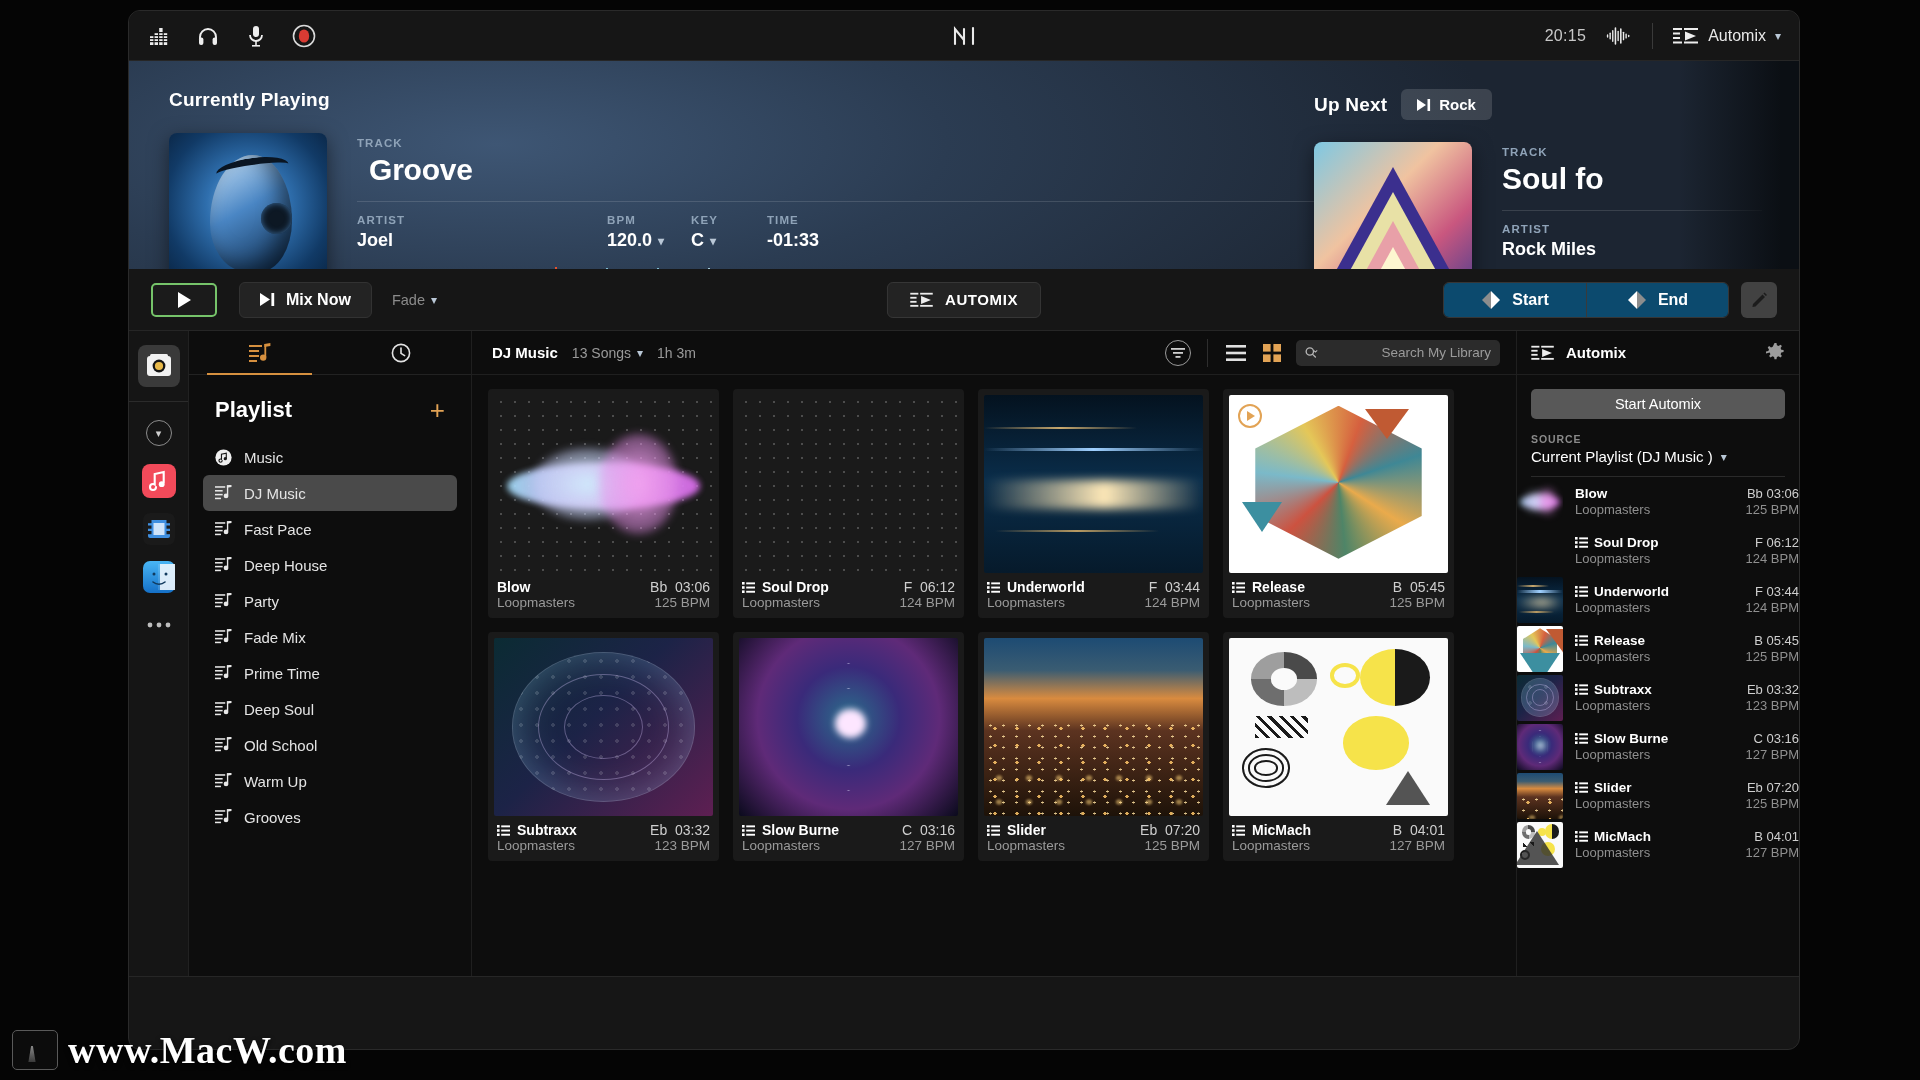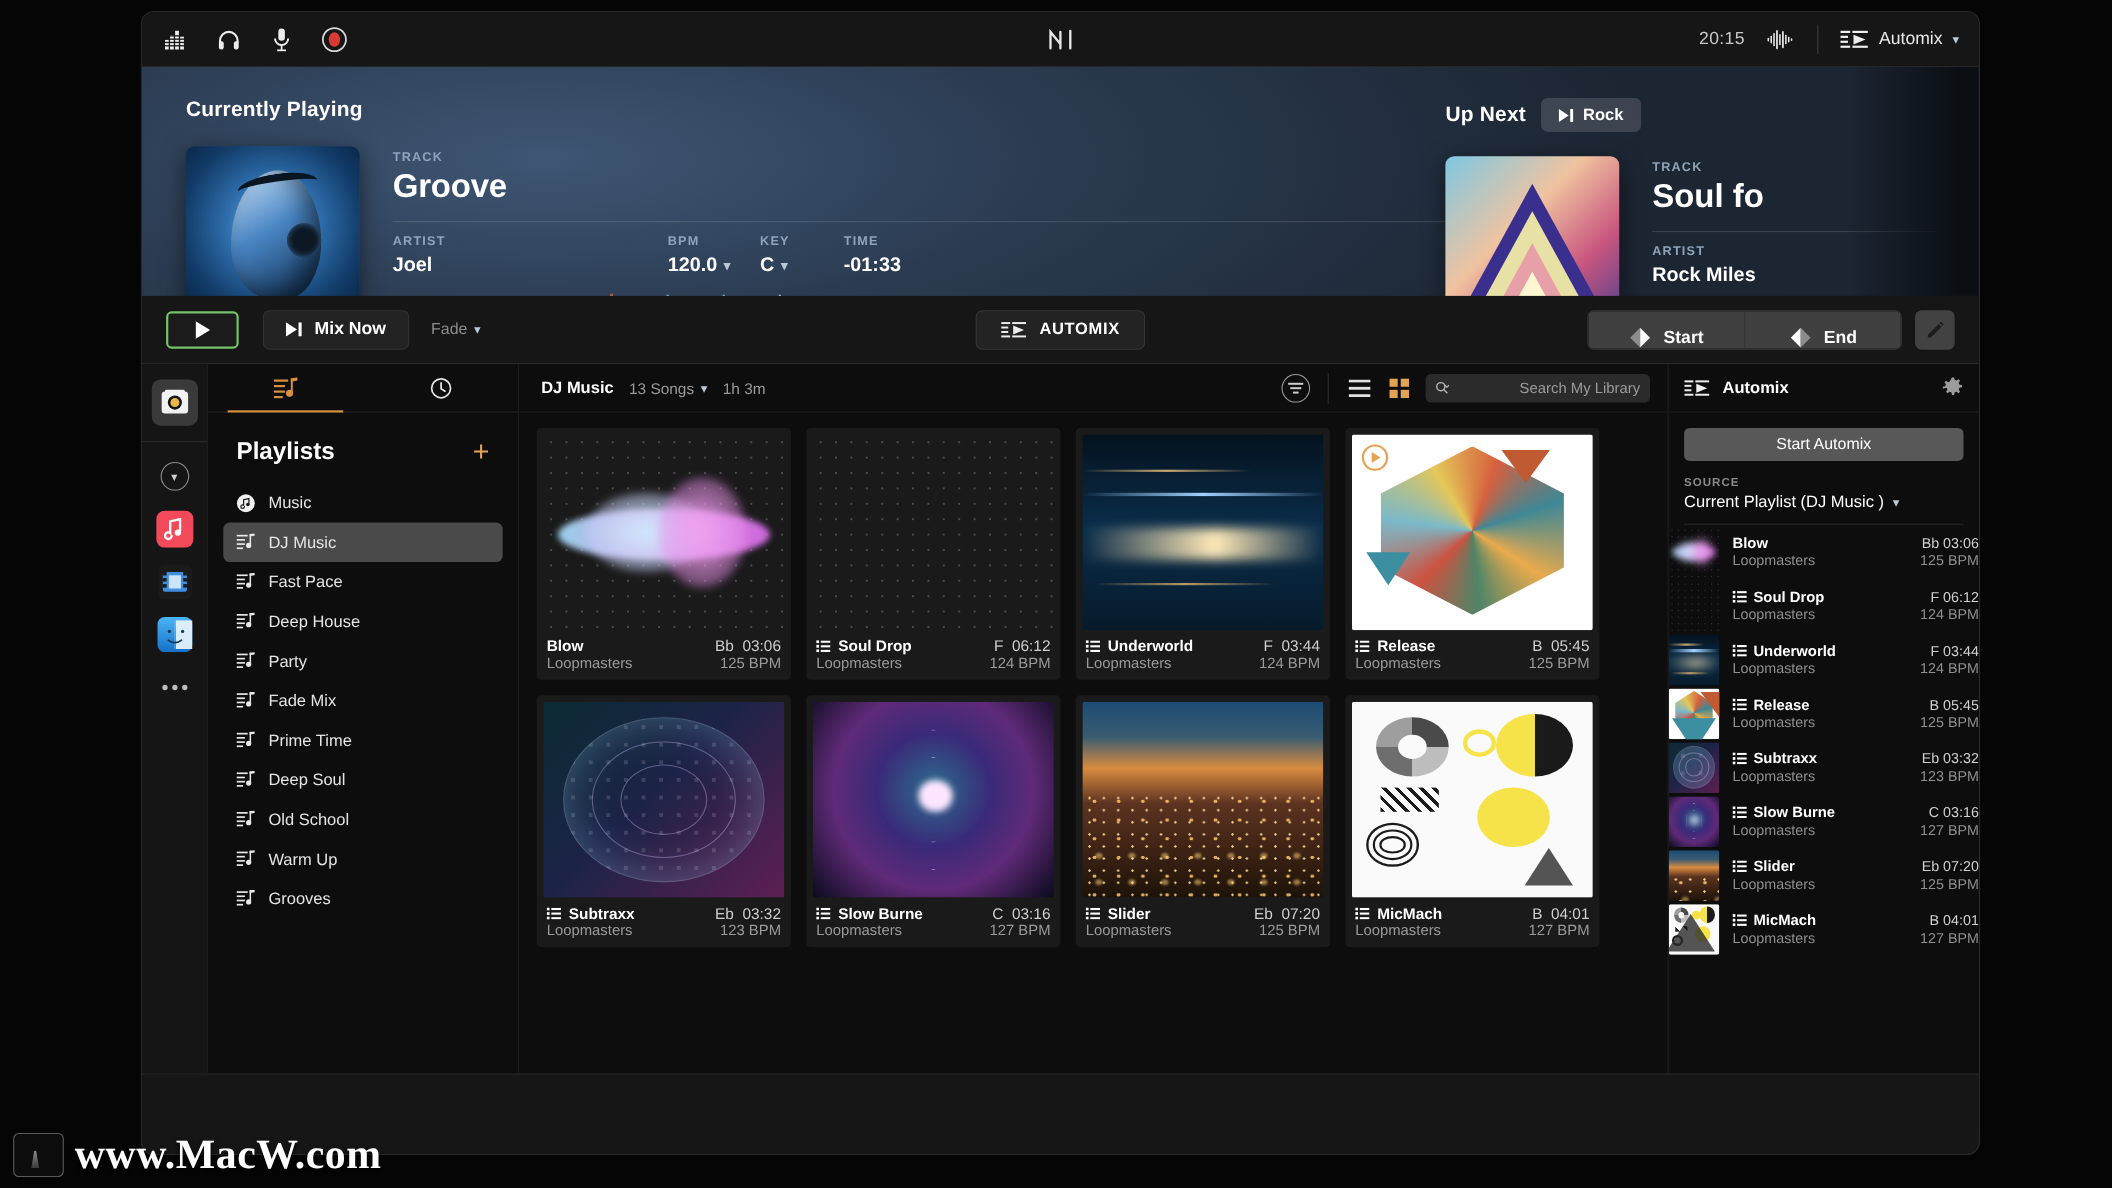--- a/index.html
+++ b/index.html
@@ -80,21 +80,21 @@
   .np-art .band {
     position:absolute; left:30%; top:16%; width:46%; height:14%;
     border-top: 7px solid #0a1522; border-radius: 50% 50% 0 0; transform: rotate(-8deg);
   }
   .np-art .ear {
     position:absolute; right:22%; top:44%; width:20%; height:20%;
     background:#0d1824; border-radius:50%; box-shadow: inset 0 0 6px #3a6b9c;
   }
   .np-meta { flex: 1; margin-left: 30px; padding-top: 4px; min-width:0; }
   .fld-label { color: #8fa3b8; font-size: 11.5px; letter-spacing: 1.1px; font-weight: bold; }
-  .np-title { color: #fff; font-size: 30px; font-weight: bold; margin-top: 4px; letter-spacing: -.2px; }
+  .np-title { color: #fff; font-size: 30px; font-weight: bold; margin-top: 4px; letter-spacing: -.2px; margin-left: 12px; }
   .np-rule { height: 1px; background: rgba(255,255,255,.13); margin: 14px 0 12px 0; }
   .np-stats { display: flex; align-items: flex-start; }
   .stat { margin-right: 0; }
   .stat .val { color: #fff; font-size: 18px; font-weight: bold; margin-top: 4px; display: flex; align-items: center; gap: 6px; }
   .stat-artist { width: 250px; }
   .stat-bpm { width: 84px; }
   .stat-key { width: 76px; }
   .stat-time { width: 110px; }
   .chev { font-size: 12px; color: #b9c7d6; }
   .waveform { margin-top: 16px; height: 44px; width: 430px; position: relative; }
@@ -151,22 +151,22 @@
   .fade { margin-left: 20px; color: #8b8b8b; font-size: 14.5px; display:flex; align-items:center; gap:6px; cursor:pointer;}
   .automix-big {
     position: absolute; left: 50%; transform: translateX(-50%);
     height: 36px; padding: 0 22px; border-radius: 6px;
     background: #232323; border: 1px solid #363636; color: #fff;
     font-size: 15px; font-weight: bold; letter-spacing: .6px;
     display: flex; align-items: center; gap: 11px; cursor: pointer;
   }
   .se-group { margin-left: auto; display: flex; align-items: center; gap: 12px; }
   .se-btns { display:flex; height: 36px; border:1px solid #363636; border-radius:6px; overflow:hidden;}
-  .se-btn { width:142px; background:#404040; color:#fff; font-size:16px; font-weight:bold;
-            display:flex; align-items:flex-end; justify-content:center; gap:11px; cursor:pointer;}
+  .se-btn { width:142px; background:#0c4a6e; color:#fff; font-size:16px; font-weight:bold;
+            display:flex; align-items:center; justify-content:center; gap:11px; cursor:pointer;}
   .se-btn + .se-btn { border-left: 1px solid #3a3a3a;}
   .edit-btn { width:36px;height:36px;border-radius:6px;background:#424242;display:flex;align-items:center;justify-content:center;cursor:pointer;}
 
   
   .body-area { display: flex; height: 645px; }
 
   
   .rail { width: 60px; background: #151515; padding-top: 14px; display:flex; flex-direction:column; align-items:center; gap:0; border-right:1px solid #212121;}
   .rail-item { width: 42px; height: 42px; border-radius: 8px; display:flex;align-items:center;justify-content:center; cursor:pointer; margin-bottom: 6px;}
   .rail-item.sel { background: #3a3a3a; }
@@ -803,21 +803,21 @@
               </svg>
         </div>
         <div class="pl-tab">
           <svg width="20" height="20" viewBox="0 0 20 20">
             <circle cx="10" cy="10" r="8.6" fill="none" stroke="#e3e3e3" stroke-width="1.6"></circle>
             <path d="M10 5v5.4l3.6 2.2" stroke="#e3e3e3" stroke-width="1.6" fill="none" stroke-linecap="round"></path>
               </svg>
         </div>
       </div>
       <div class="pl-head">
-        <div class="pl-title">Playlists</div>
+        <div class="pl-title">Playlist</div>
         <div class="pl-add">+</div>
       </div>
       <div class="pl-list" id="playlist-list">
             <div class="pl-item">
               <span>
                 <svg width="17" height="17" viewBox="0 0 18 18">
                   <circle cx="9" cy="9" r="8.6" fill="#f0f0f0"></circle>
                   <path d="M7.6 12.3a1.7 1.7 0 1 1-1.7-1.7c.35 0 .68.1.95.28V5.6l5.1-1.1v5.6" fill="none" stroke="#1a1a1a" stroke-width="1.2" stroke-linecap="round"></path>
                   <circle cx="10.9" cy="10.2" r="1.7" fill="#1a1a1a"></circle>
                 </svg>

